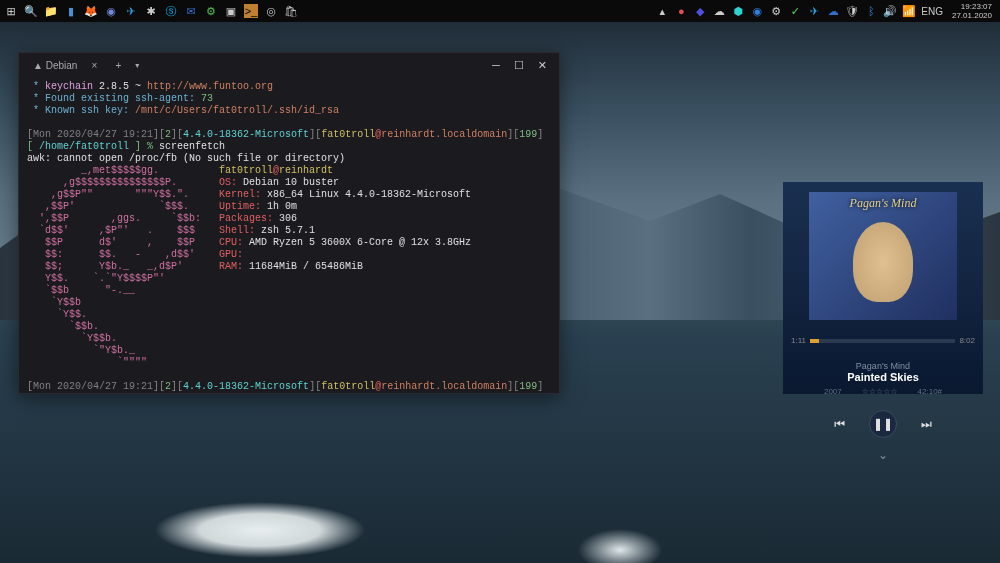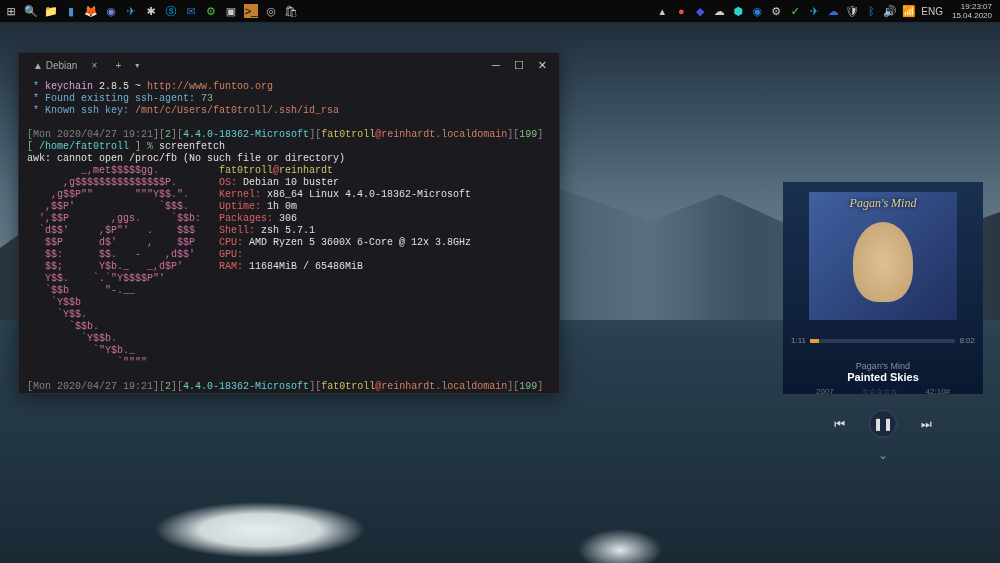--- a/index.html
+++ b/index.html
@@ -80,21 +80,21 @@
     position:absolute; top:4px; left:0; right:0; text-align:center;
     font-size:12px; color:#e0d090; font-style:italic; font-family:serif;
     text-shadow:0 0 4px #000;
   }
   .progress{ margin:16px 8px; display:flex; align-items:center; gap:4px; font-size:8px; color:#888;justify-content:center;}
   .progress-bar{ flex:1; height:4px; background:#2a3a50; position:relative;}
   .progress-fill{ position:absolute; left:0; top:0; bottom:0; width:6%; background:#e0a030;}
   .track-info{ text-align:center; margin-top:8px;}
   .track-artist{ font-size:9px; color:#8090a0;}
   .track-title{ font-size:11px; color:#fff; font-weight:700;}
-  .track-meta{ display:flex; justify-content:center; gap:28px; margin-top:4px; font-size:8px; color:#607080;}
+  .track-meta{ display:flex; justify-content:center; gap:20px; margin-top:4px; font-size:8px; color:#607080;}
   .controls{ display:flex; justify-content:center; gap:24px; margin-top:14px; align-items:center;}
   .ctrl-btn{ cursor:pointer; color:#e0e0e0; font-size:12px;}
   .ctrl-play{
     width:28px; height:28px; border-radius:50%; background:#1a2840;
     display:flex; align-items:center; justify-content:center;
     border:1px solid #3a4a60;
   }
   .expand{ text-align:center; margin-top:10px; cursor:pointer; color:#8090a0; font-size:12px;}
 </style>
 </head>
@@ -132,21 +132,21 @@
     <span class="tb-icon" style="color:#50e050">✓</span>
     <span class="tb-icon" style="color:#30a0e0">✈</span>
     <span class="tb-icon" style="color:#3070d0">☁</span>
     <span class="tb-icon">🛡</span>
     <span class="tb-icon" style="color:#3080e0">ᛒ</span>
     <span class="tb-icon">🔊</span>
     <span class="tb-icon">📶</span>
     <span>ENG</span>
     <div class="tb-clock">
       <div>19:23:07</div>
-      <div>15.04.2020</div>
+      <div>27.01.2020</div>
     </div>
   </div>
 </div>
 
 <div class="terminal">
   <div class="term-head">
     <div class="term-tab">
       <span>▲</span>
       <span>Debian</span>
       <span class="term-tab-close">×</span>

